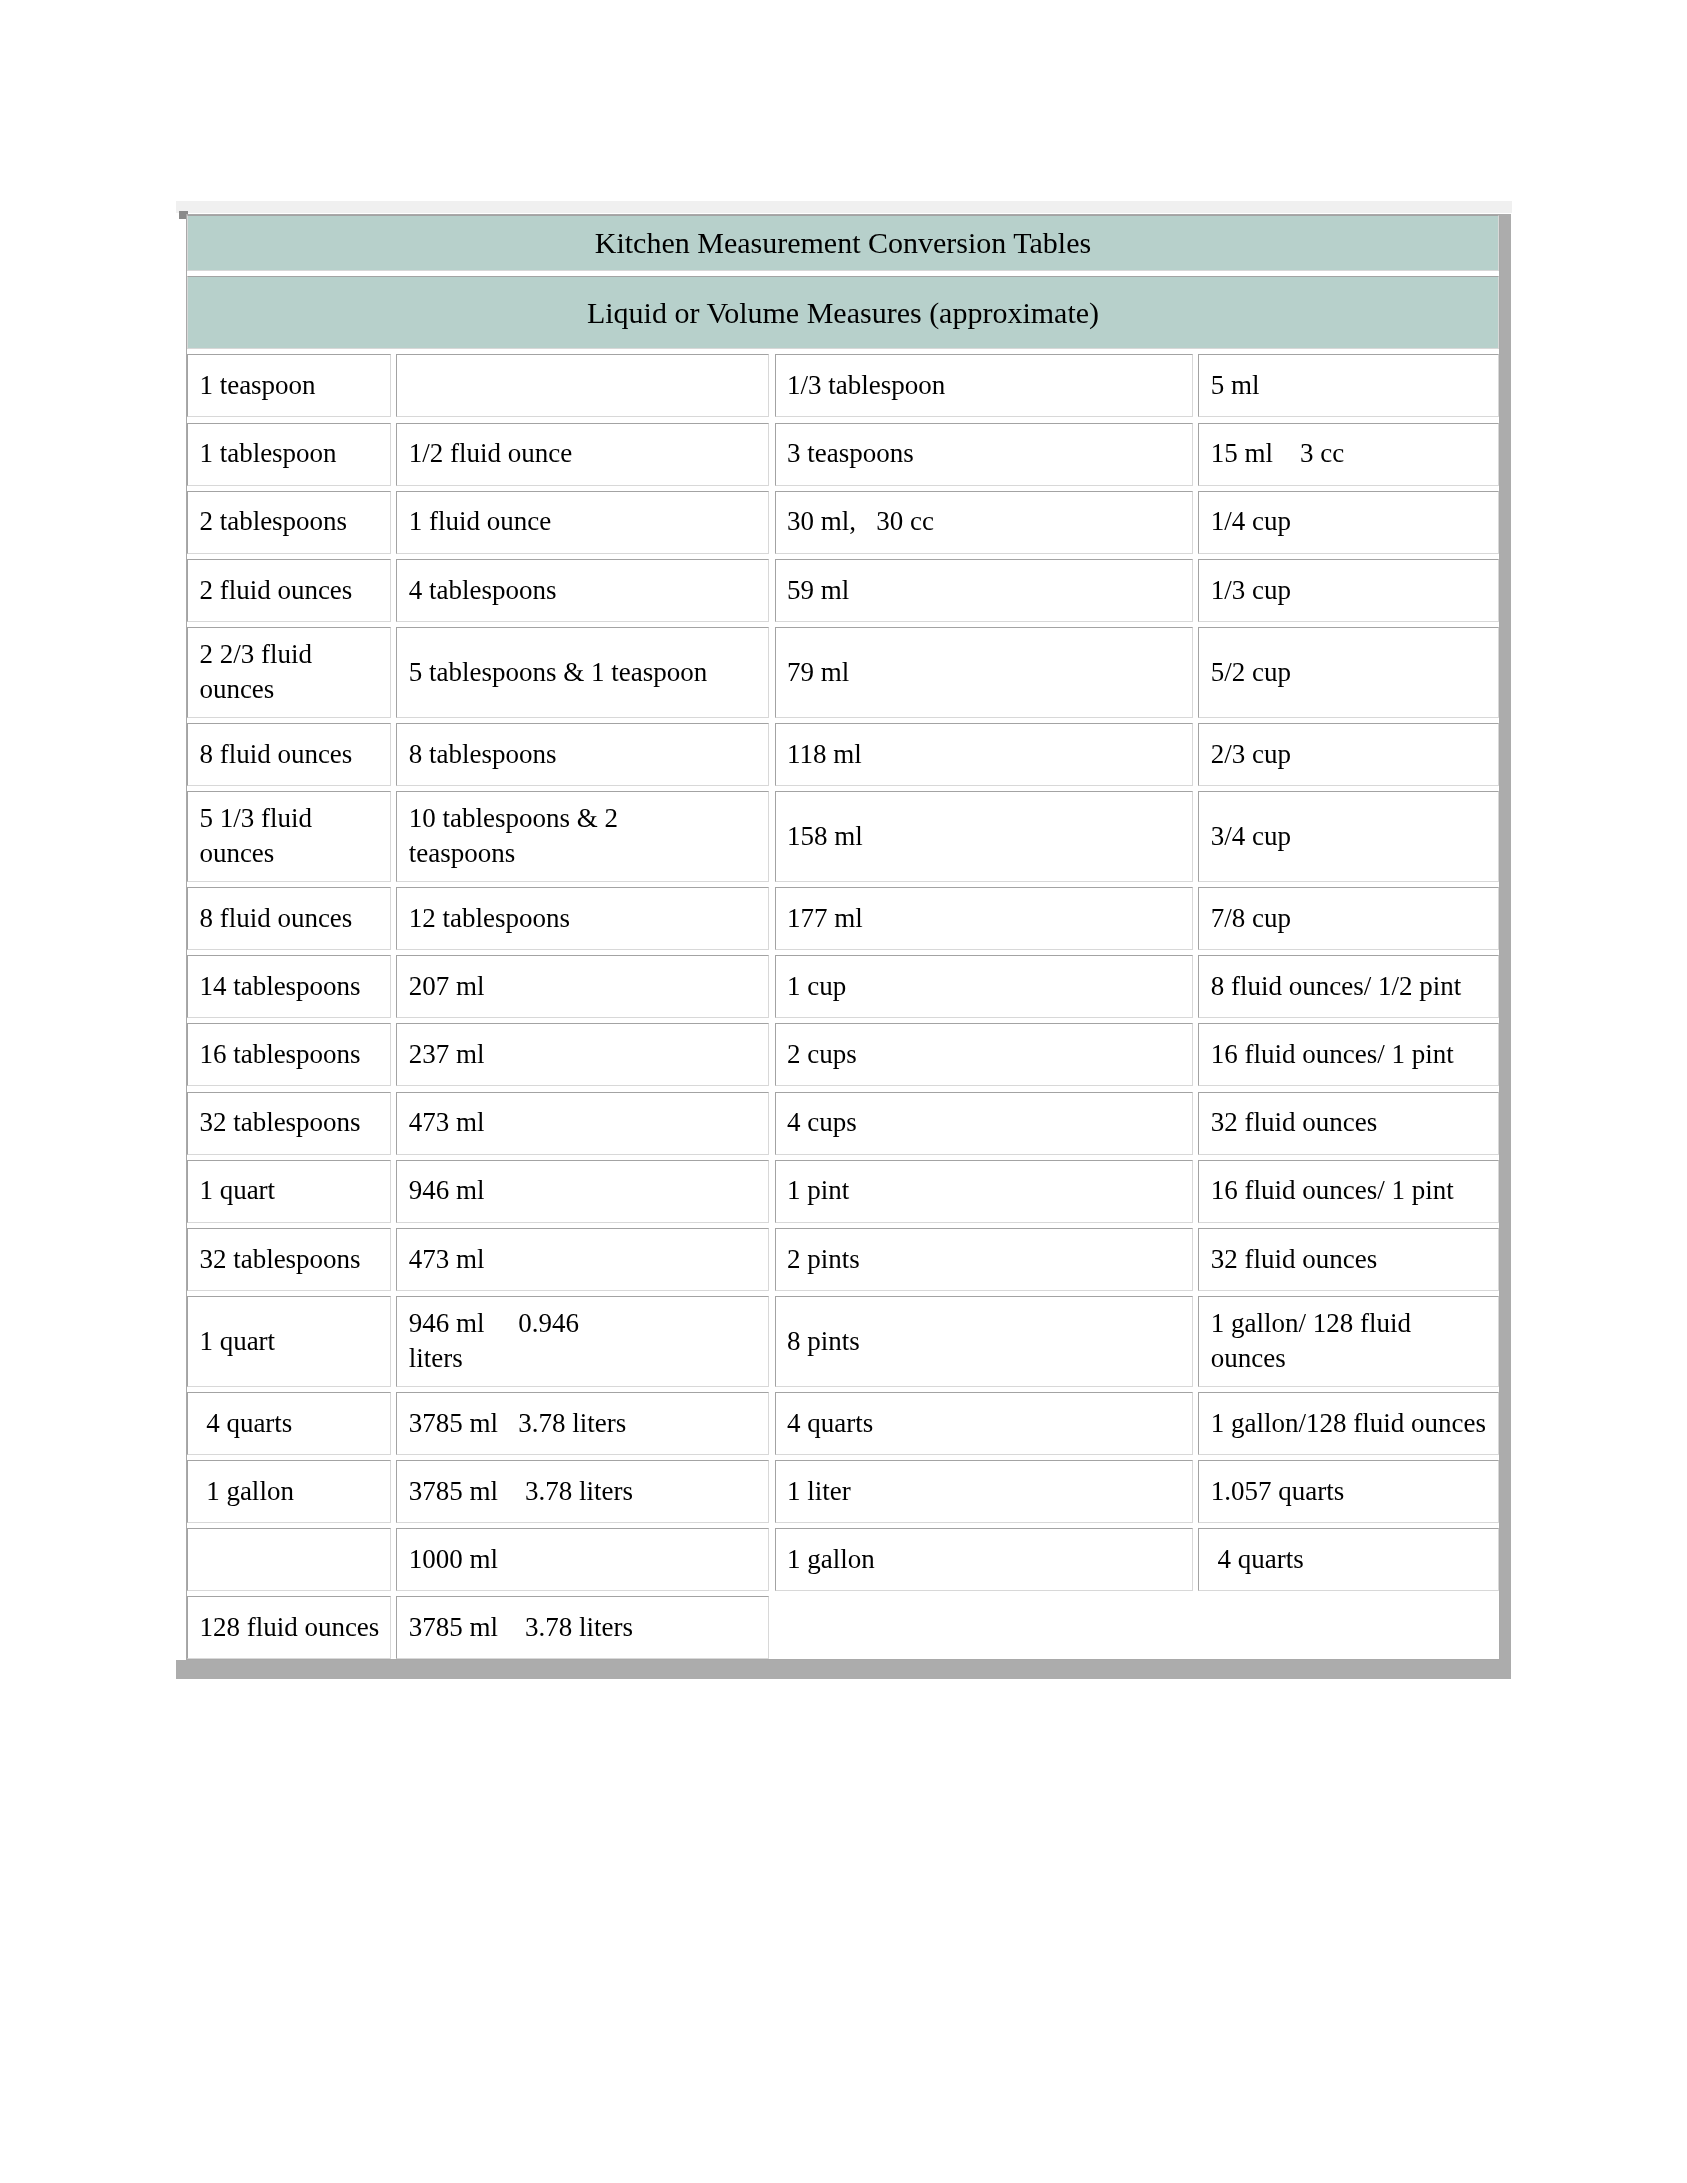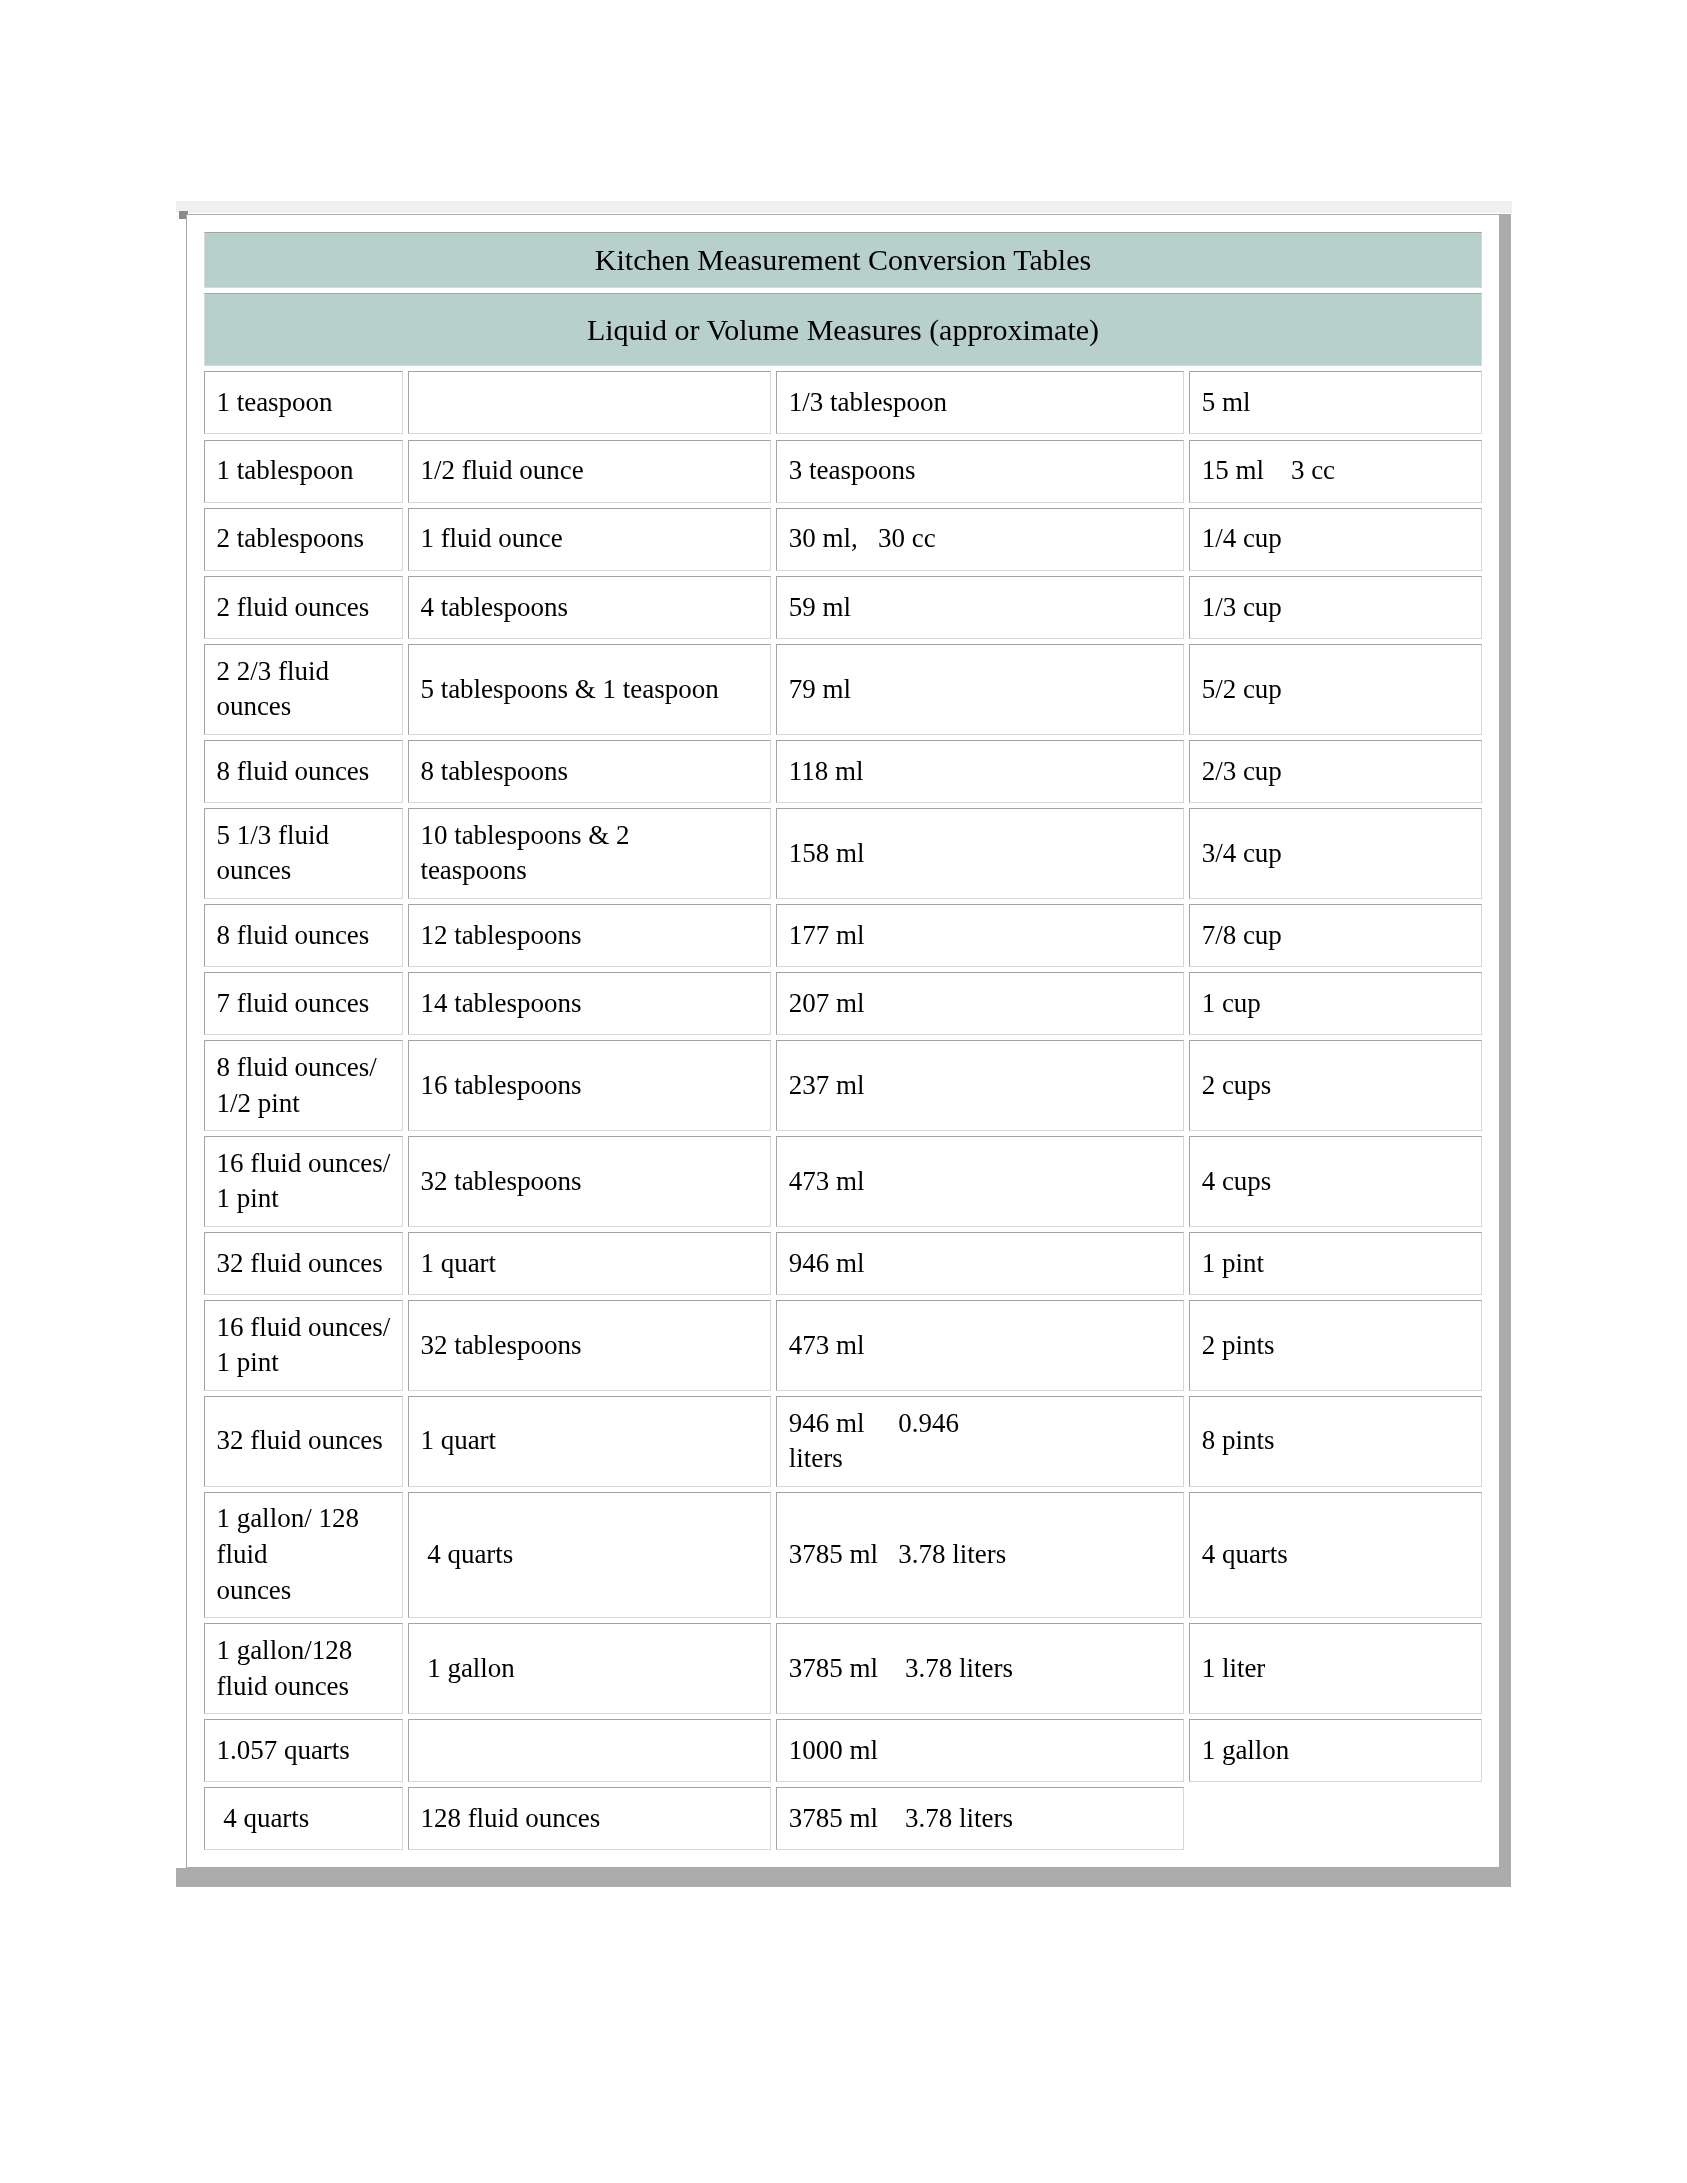--- a/index.html
+++ b/index.html
@@ -57,21 +57,21 @@
     height:19px;
     background:var(--shadow);
   }
   .grid{
     position:relative;
     background:#ffffff;
     border:1.7px solid #a9a9a9;
     display:grid;
     grid-template-columns:237fr 433fr 486fr 349fr;
     gap:5.2px;
-    padding:17px;
+    padding:0;
   }
   .band{
     grid-column:1 / -1;
     background:var(--header-bg);
     display:flex;
     align-items:center;
     justify-content:center;
     text-align:center;
     font-size:30px;
     border-top:1.7px solid var(--border-dark);
@@ -143,21 +143,20 @@
   <div class="cell">10 tablespoons &amp; 2
 teaspoons</div>
   <div class="cell">158 ml</div>
 
   <div class="cell">3/4 cup</div>
   <div class="cell">8 fluid ounces</div>
   <div class="cell">12 tablespoons</div>
   <div class="cell">177 ml</div>
 
   <div class="cell">7/8 cup</div>
-  <div class="cell">7 fluid ounces</div>
   <div class="cell">14 tablespoons</div>
   <div class="cell">207 ml</div>
 
   <div class="cell">1 cup</div>
   <div class="cell">8 fluid ounces/ 1/2 pint</div>
   <div class="cell">16 tablespoons</div>
   <div class="cell">237 ml</div>
 
   <div class="cell">2 cups</div>
   <div class="cell">16 fluid ounces/ 1 pint</div>

